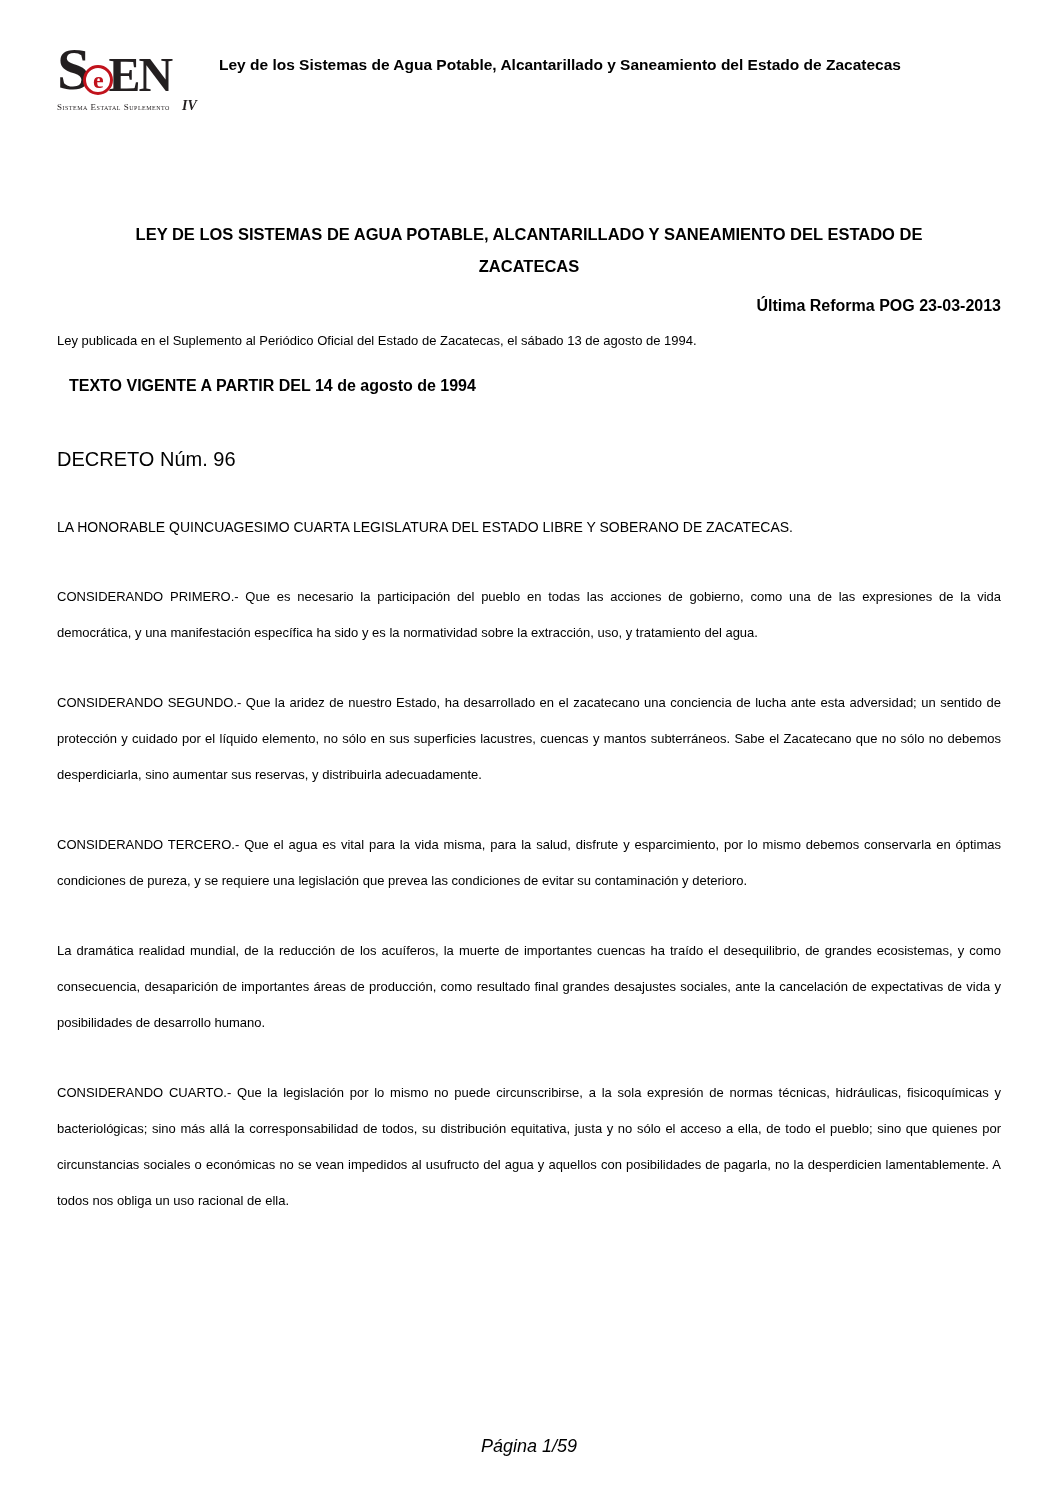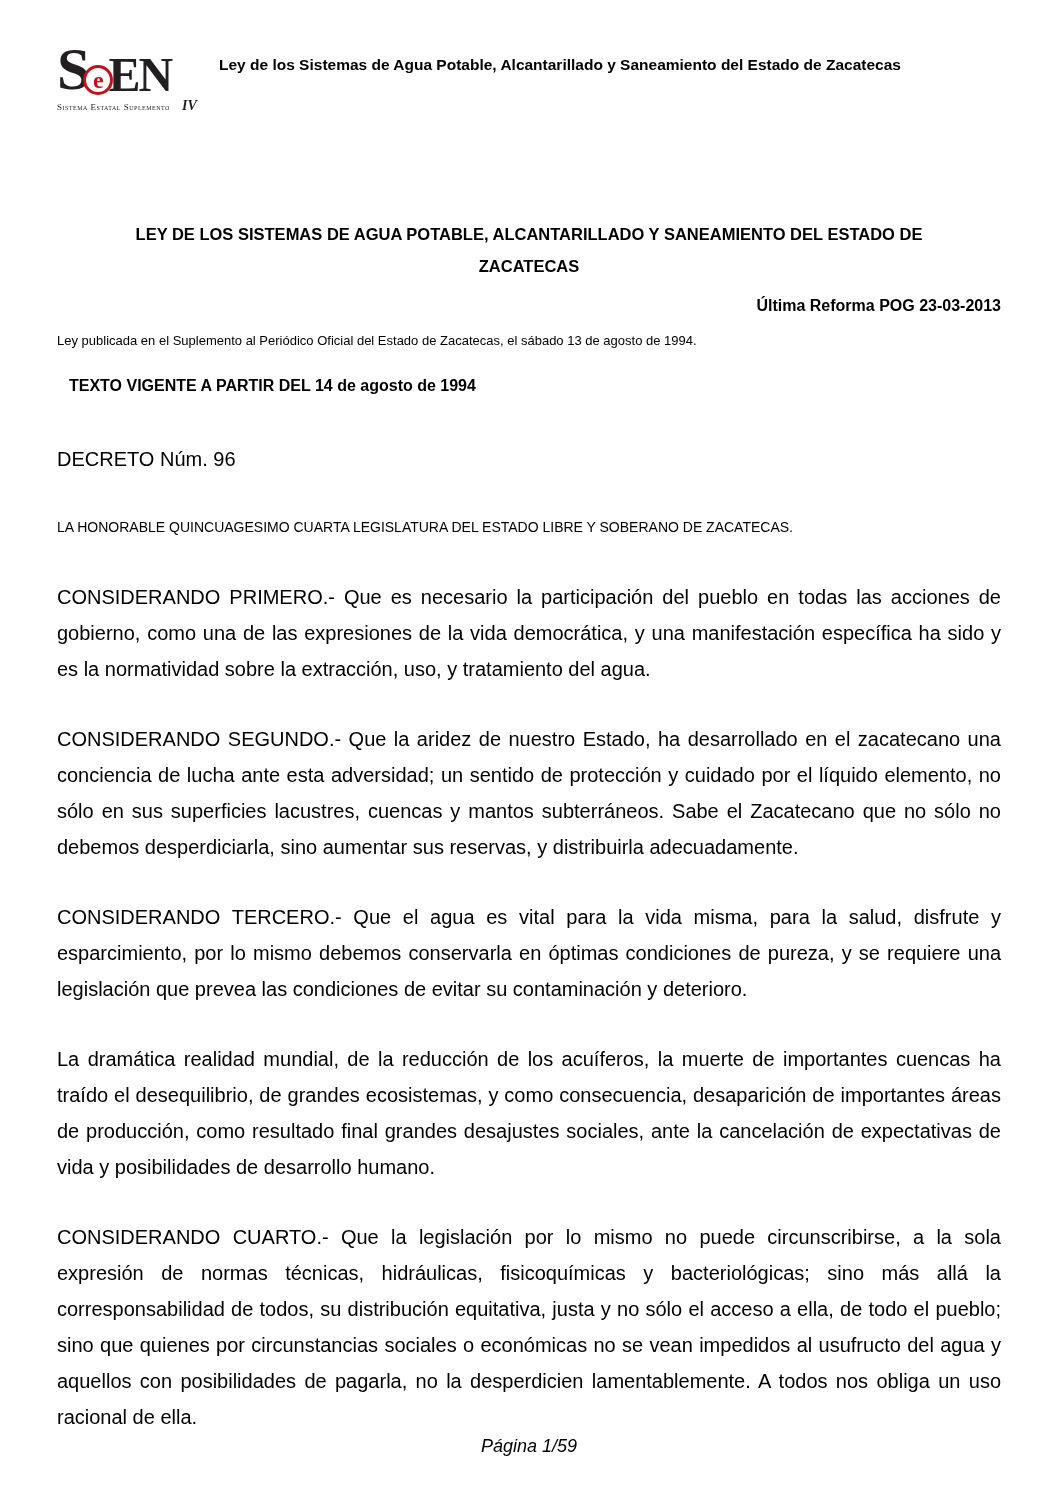--- a/index.html
+++ b/index.html
@@ -126,21 +126,21 @@
     font-size: 20px;
     line-height: 36px;
   }
   .legislature-line {
     margin: 32px 0 0 0;
     font-size: 14px;
     line-height: 36px;
   }
   .body-par {
     margin: 34px 0 0 0;
-    font-size: 20px;
+    font-size: 13px;
     line-height: 36px;
     text-align: justify;
   }
 
   
   .doc-footer {
     position: absolute;
     left: 0;
     bottom: 40px;
     width: 100%;

